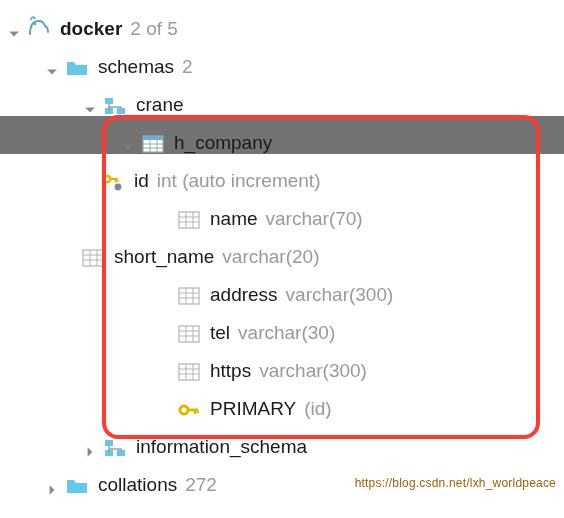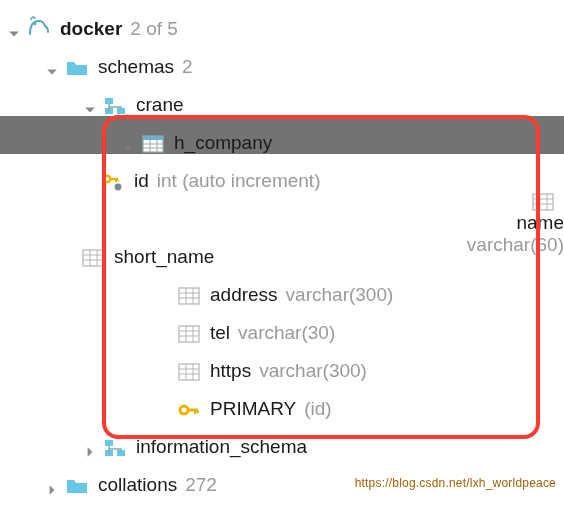--- a/index.html
+++ b/index.html
@@ -140,44 +140,45 @@
   <circle cx="5" cy="7" r="3.2" fill="none" stroke="#e8b400" stroke-width="2.6"></circle>
   <rect x="7" y="5.8" width="9" height="2.4" fill="#e8b400"></rect>
   <rect x="13" y="8" width="2" height="2.4" fill="#e8b400"></rect>
   <rect x="15.5" y="8" width="1.6" height="1.6" fill="#e8b400"></rect>
   <circle cx="16" cy="15" r="3.4" fill="#7b8a99"></circle>
 </svg>
         </span>
         <span class="label">id</span>
         <span class="meta">int (auto increment)</span>
       </div>
-      <div class="row" style="padding-left: 176px; flex-direction: column;">
+      <div class="row" style="padding-left: 176px;">
         <span class="icon">
           <svg width="22" height="20" viewBox="0 0 22 20">
   <rect x="1" y="2" width="20" height="16" fill="#fff" stroke="#b4b4b4" stroke-width="1.2"></rect>
   <line x1="1" y1="7" x2="21" y2="7" stroke="#b4b4b4"></line>
   <line x1="1" y1="12" x2="21" y2="12" stroke="#b4b4b4"></line>
   <line x1="8" y1="2" x2="8" y2="18" stroke="#b4b4b4"></line>
   <line x1="15" y1="2" x2="15" y2="18" stroke="#b4b4b4"></line>
 </svg>
         </span>
         <span class="label">name</span>
-        <span class="meta">varchar(60)</span>
+        <span class="meta">varchar(70)</span>
       </div>
       <div class="row" style="padding-left: 80px;">
         <span class="icon">
           <svg width="22" height="20" viewBox="0 0 22 20">
   <rect x="1" y="2" width="20" height="16" fill="#fff" stroke="#b4b4b4" stroke-width="1.2"></rect>
   <line x1="1" y1="7" x2="21" y2="7" stroke="#b4b4b4"></line>
   <line x1="1" y1="12" x2="21" y2="12" stroke="#b4b4b4"></line>
   <line x1="8" y1="2" x2="8" y2="18" stroke="#b4b4b4"></line>
   <line x1="15" y1="2" x2="15" y2="18" stroke="#b4b4b4"></line>
 </svg>
         </span>
         <span class="label">short_name</span>
+        <span class="meta">varchar(20)</span>
       </div>
       <div class="row" style="padding-left: 176px;">
         <span class="icon">
           <svg width="22" height="20" viewBox="0 0 22 20">
   <rect x="1" y="2" width="20" height="16" fill="#fff" stroke="#b4b4b4" stroke-width="1.2"></rect>
   <line x1="1" y1="7" x2="21" y2="7" stroke="#b4b4b4"></line>
   <line x1="1" y1="12" x2="21" y2="12" stroke="#b4b4b4"></line>
   <line x1="8" y1="2" x2="8" y2="18" stroke="#b4b4b4"></line>
   <line x1="15" y1="2" x2="15" y2="18" stroke="#b4b4b4"></line>
 </svg>

